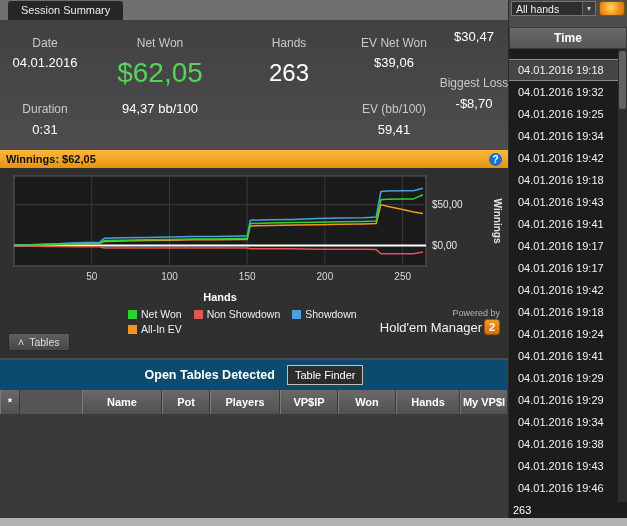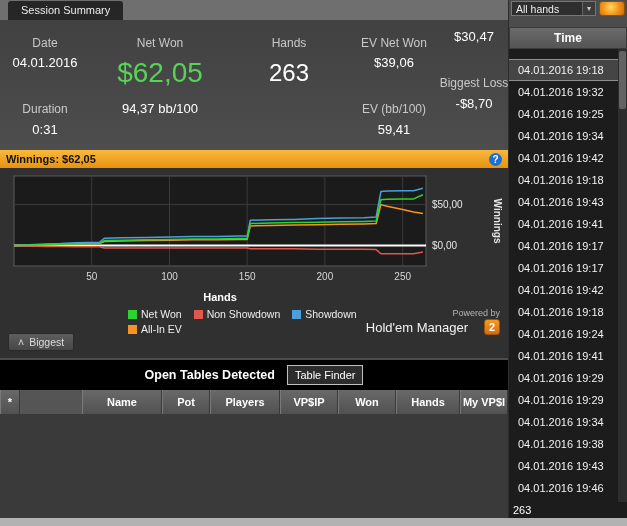--- a/index.html
+++ b/index.html
@@ -31,25 +31,25 @@
 
 .chart-section{height:190px; background:#303030; position:relative;}
 svg{ font-family:"Liberation Sans","DejaVu Sans",sans-serif; display:block; margin:2px auto 0;}
 .bottom-row{position:relative; height:48px;}
 .options-btn{position:absolute; left:8px; bottom:5px; background:linear-gradient(180deg,#5e5e5e,#474747); border:1px solid #2a2a2a; color:#ddd; font-size:10.5px; padding:2px 9px; border-radius:2px; display:flex; gap:5px; align-items:center;}
 .legend{position:absolute; left:128px; top:0; width:250px; display:flex; flex-wrap:wrap; column-gap:12px; row-gap:3px;}
 .legend-item{display:flex; align-items:center; gap:4px; color:#eee; font-size:10.5px; white-space:nowrap;}
 .swatch{width:9px;height:9px; display:inline-block;}
 .branding{position:absolute; right:8px; top:0; display:flex; flex-direction:column; align-items:flex-end;}
 .powered{font-size:9px;color:#b5b5b5;}
-.brand-row{display:flex;align-items:center;gap:16px; margin-top:1px;}
+.brand-row{display:flex;align-items:center;gap:2px; margin-top:1px;}
 .brand-name{font-size:13px;color:#f2f2f2;}
 .brand-badge{width:16px;height:16px;border-radius:3px;background:linear-gradient(180deg,#f49a24,#d66e08);color:#fff;font-size:11px;font-weight:bold;display:flex;align-items:center;justify-content:center;border:1px solid #9c5303;}
 
-.open-bar{height:30px;background:#000000;display:flex;align-items:center;justify-content:center;gap:12px; margin-top:2px;}
+.open-bar{height:30px;background:#0c4a6e;display:flex;align-items:center;justify-content:center;gap:12px; margin-top:2px;}
 .open-title{font-size:12.5px;font-weight:bold;color:#fff;}
 .finder-btn{background:#2c2c2c;border:1px solid #c0c0c0;color:#fff;font-size:11px;padding:3px 7px; font-family:inherit;}
 .table-header{height:24px;display:flex;background:#555; overflow:hidden;}
 .th-cell{height:100%;background:linear-gradient(180deg,#696969,#515151);border-right:1px solid #3a3a3a;border-left:1px solid #7a7a7a; color:#fff;font-size:11px;font-weight:bold;display:flex;align-items:center;justify-content:center; overflow:hidden; white-space:nowrap; flex-shrink:0;}
 .tables-body{flex:1;background:#3a3a3a;}
 
 .sidebar{width:119px;display:flex;flex-direction:column;background:#4c4c4c;border-left:1px solid #2c2c2c;}
 .sidebar-top{height:17px;display:flex;align-items:center;gap:3px;padding:1px 2px;}
 .dropdown{flex:1;height:15px;background:#2e2e2e;border:1px solid #767676;display:flex;align-items:center;color:#eee;font-size:10.5px;padding-left:4px; white-space:nowrap; overflow:hidden;}
 .dd-arrow{margin-left:auto;width:13px;height:100%;background:#3c3c3c;color:#ccc;font-size:8px;display:flex;align-items:center;justify-content:center;border-left:1px solid #666;}
@@ -132,21 +132,21 @@
             <polyline points="12.0,75.5 27.5,76.0 43.1,76.4 58.6,76.4 74.2,76.8 97.5,76.8 102.2,78.0 120.8,78.0 144.2,78.0 167.5,78.0 190.8,78.0 214.1,78.0 237.4,78.0 245.2,78.0 248.3,78.8 268.5,78.8 291.8,78.8 315.2,79.2 338.5,79.2 361.8,79.2 374.2,79.6 378.9,83.7 385.1,83.7 400.7,83.7 411.6,83.7 420.9,82.1" fill="none" stroke="#e2574b" stroke-width="1.5" stroke-linejoin="round"></polyline>
             <polyline points="12.0,75.5 27.5,75.1 43.1,74.7 58.6,74.3 74.2,73.9 97.5,73.5 102.2,71.5 120.8,71.0 144.2,70.6 167.5,70.2 190.8,69.8 214.1,69.8 237.4,69.4 245.2,69.4 248.3,55.9 268.5,55.5 291.8,55.1 315.2,54.7 338.5,54.3 361.8,53.9 374.2,53.5 378.9,34.6 385.1,36.3 400.7,39.5 411.6,42.0 420.9,43.6" fill="none" stroke="#f49523" stroke-width="1.5" stroke-linejoin="round"></polyline>
             <polyline points="12.0,75.5 27.5,74.7 43.1,73.9 58.6,73.5 74.2,72.7 97.5,72.3 102.2,68.2 120.8,67.8 144.2,67.4 167.5,67.0 190.8,66.5 214.1,66.5 237.4,66.1 245.2,66.1 248.3,50.2 268.5,49.8 291.8,49.4 315.2,48.5 338.5,48.1 361.8,47.7 374.2,46.9 378.9,21.5 385.1,21.1 400.7,20.7 411.6,20.7 420.9,18.3" fill="none" stroke="#4aa0dd" stroke-width="1.5" stroke-linejoin="round"></polyline>
             <polyline points="12.0,75.5 27.5,75.1 43.1,74.7 58.6,74.3 74.2,73.9 97.5,73.5 102.2,70.6 120.8,70.2 144.2,69.8 167.5,69.4 190.8,69.0 214.1,69.0 237.4,68.6 245.2,68.6 248.3,53.5 268.5,53.0 291.8,52.6 315.2,52.2 338.5,51.8 361.8,51.4 374.2,51.0 378.9,29.7 385.1,29.3 400.7,28.9 411.6,28.9 420.9,24.8" fill="none" stroke="#2ed32e" stroke-width="1.5" stroke-linejoin="round"></polyline>
             <text x="218" y="131" fill="#ffffff" font-size="11" font-weight="bold" text-anchor="middle">Hands</text>
             <text x="492" y="51" fill="#e8e8e8" font-size="10" font-weight="bold" text-anchor="middle" transform="rotate(90 492 51)">Winnings</text>
           </svg>
         <div class="bottom-row">
           <button class="options-btn">
             <span>˄</span>
-            <span>Biggest</span>
+            <span>Tables</span>
           </button>
           <div class="legend" id="legend">
               <div class="legend-item">
                 <span class="swatch" style="background: rgb(46, 211, 46);"></span>
                 <span>Net Won</span>
               </div>
               <div class="legend-item">
                 <span class="swatch" style="background: rgb(226, 87, 75);"></span>
                 <span>Non Showdown</span>
               </div>

